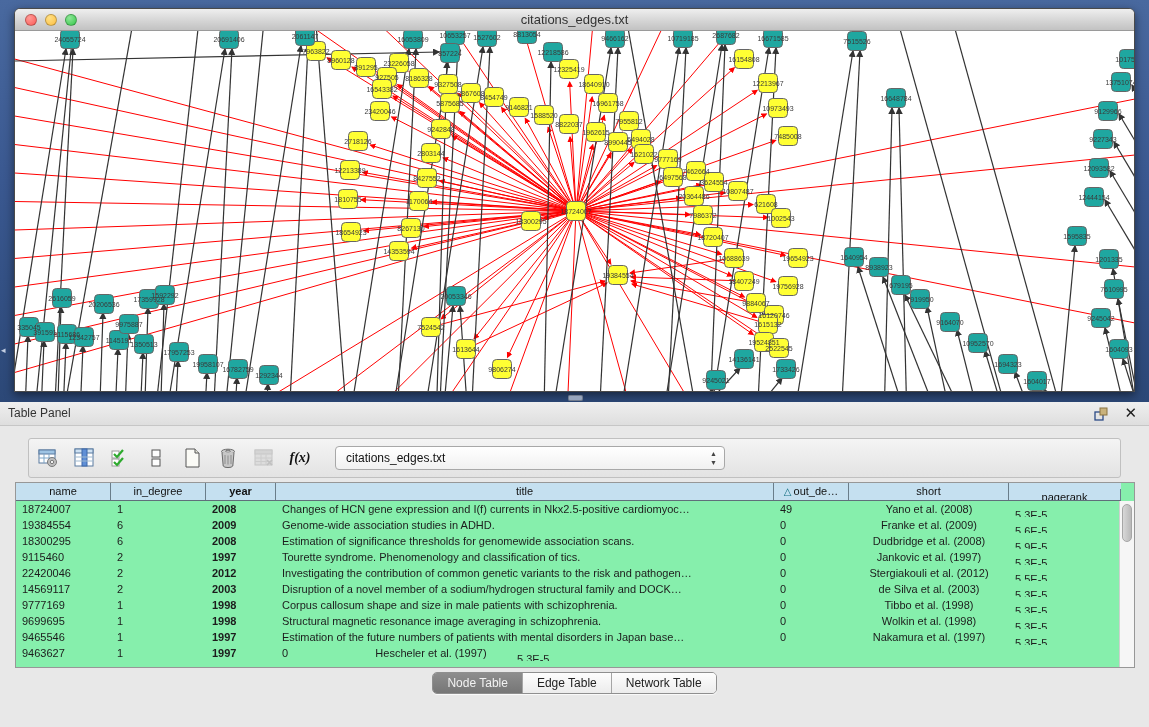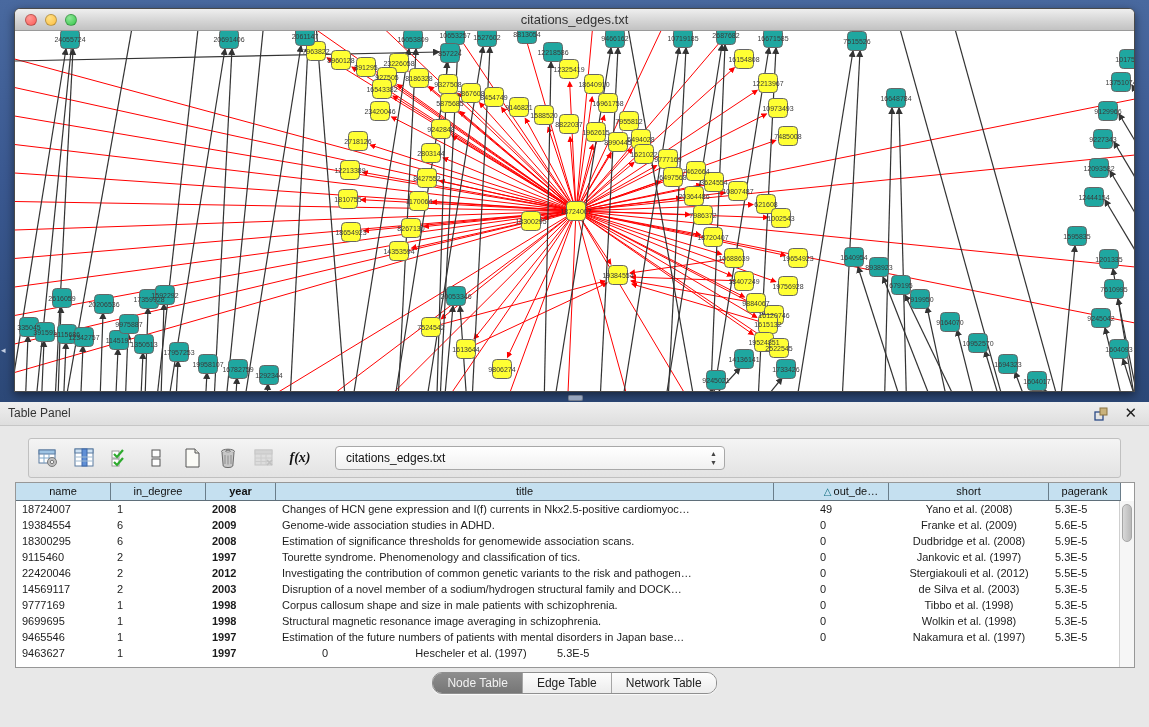--- a/index.html
+++ b/index.html
@@ -41,37 +41,37 @@
            background:linear-gradient(180deg,#f4f4f4,#e3e3e3);
            border:1px solid #c0c0c0;border-radius:3px;display:flex;align-items:center;gap:10px;padding:0 6px;}
   .tb-btn{width:26px;height:26px;display:flex;align-items:center;justify-content:center;border-radius:3px;}
   .tb-btn.disabled{opacity:.45;}
   .fx{font-family:"Liberation Serif","DejaVu Serif",serif;font-style:italic;font-weight:bold;font-size:14px;color:#111;}
   .dropdown{position:relative;width:390px;height:24px;margin-left:12px;background:linear-gradient(180deg,#ffffff,#f1f1f1);
             border:1px solid #a8a8a8;border-radius:4px;font-size:12px;line-height:22px;padding-left:10px;color:#111;}
   .dd-stepper{position:absolute;right:4px;top:2px;width:13px;display:flex;flex-direction:column;
               align-items:center;font-size:7px;line-height:9px;color:#444;}
 
-  .table-wrap{position:absolute;left:15px;top:80px;width:1120px;height:186px;background:#ffffff;
+  .table-wrap{position:absolute;left:15px;top:80px;width:1120px;height:186px;background:#86efac;
               border:1px solid #979797;overflow:hidden;}
   .thead{display:flex;height:18px;background:#c5e0f0;border-bottom:1px solid #5f6f7a;width:1105px;}
   .th{font-size:11px;line-height:17px;text-align:center;border-right:1px solid #6a7d8a;
       overflow:hidden;white-space:nowrap;color:#111;}
   .sort-tri{color:#147082;font-size:10px;margin-right:2px;}
   .tbody{width:1105px;}
   .tr{display:flex;height:16px;}
   .td{font-size:11px;line-height:16px;padding-left:6px;overflow:hidden;white-space:nowrap;color:#1c1c1c;}
-  .c0{width:95px;} .c1{width:95px;} .c2{width:70px;font-weight:bold;} .c3{width:498px;} .c4{width:75px;margin-left:40px;} .c5{width:160px;} .c6{flex:1;}
+  .c0{width:95px;} .c1{width:95px;} .c2{width:70px;font-weight:bold;} .c3{width:498px;} .c4{width:75px;} .c5{width:160px;} .c6{flex:1;margin-top:6px;}
   .td.c5{text-align:center;padding-left:0;}
   .vscroll{position:absolute;right:0;top:18px;bottom:0;width:15px;background:#f6f6f6;border-left:1px solid #cfcfcf;}
   .vthumb{position:absolute;left:2px;top:3px;width:10px;height:38px;border-radius:5px;
           background:linear-gradient(90deg,#d8d8d8,#b9b9b9);border:1px solid #a6a6a6;}
 
   .tabbar{position:absolute;left:0;top:270px;width:1149px;height:26px;display:flex;justify-content:center;}
-  .segmented{display:flex;height:22px;border:1px solid #8f8f8f;border-radius:10px;overflow:hidden;
+  .segmented{display:flex;height:22px;border:1px solid #8f8f8f;border-radius:5px;overflow:hidden;
              box-shadow:0 1px 1px rgba(255,255,255,.8);text-align:center;}
   .seg{padding:0 14px;font-size:12px;line-height:21px;background:linear-gradient(180deg,#fdfdfd,#ececec);
        color:#222;border-right:1px solid #a5a5a5;cursor:pointer;}
   .seg:last-child{border-right:none;}
   .seg.active{background:linear-gradient(180deg,#8d8d8d,#767676);color:#f2f2f2;}
 
   .statusbar{position:absolute;left:0;top:700px;width:1149px;height:27px;background:#dcdcdc;
              border-top:1px solid #b2b2b2;}
   .mem{position:absolute;right:34px;top:6px;font-size:11px;color:#222;}
   .mem-dot{position:absolute;right:12px;top:5px;width:14px;height:14px;border-radius:50%;

